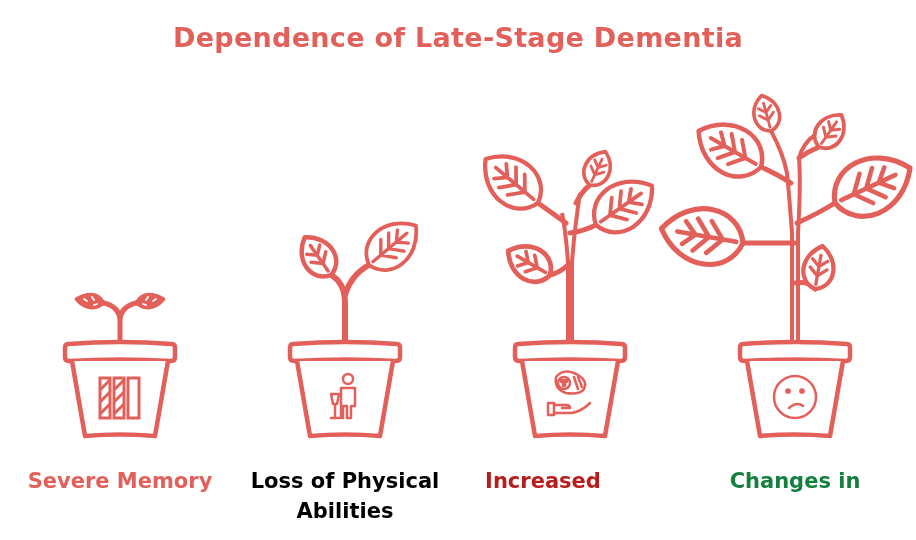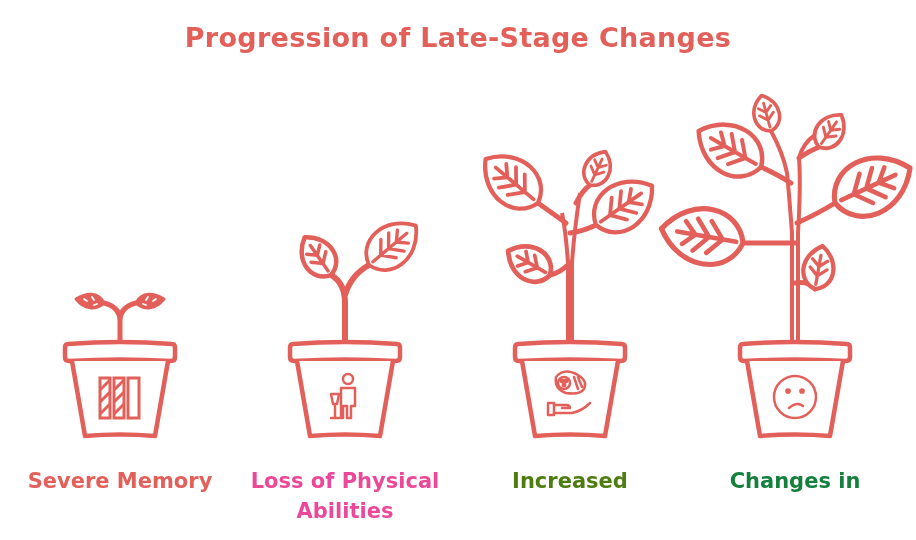--- a/index.html
+++ b/index.html
@@ -8,21 +8,21 @@
   .title { position: absolute; left: 0; top: 22px; width: 916px; text-align: center;
            font-size: 27px; font-weight: bold; letter-spacing: 0.3px; }
   .art { position: absolute; left: 0; top: 0; width: 916px; height: 540px; }
   .label { position: absolute; top: 466px; width: 210px; text-align: center;
            font-size: 21px; line-height: 30px; font-family: "DejaVu Sans", sans-serif; font-weight: bold; }
   .label span { display: block; }
 </style>
 </head>
 <body>
 
-<div class="title" style="color:#E3605A;">Progression of Late-Stage Changes</div>
+<div class="title" style="color:#E3605A;">Dependence of Late-Stage Dementia</div>
 
 <svg class="art" viewBox="0 0 916 540" xmlns="http://www.w3.org/2000/svg">
   <defs>
 
     <g id="pot">
       <path d="M-52,1 Q0,-3 52,1 Q55,1 55,5 L55,14 Q55,18 51,18 Q0,15 -51,18 Q-55,18 -55,14 L-55,5 Q-55,1 -52,1 Z" fill="#fff" stroke="#E3605A" stroke-width="4.5" stroke-linejoin="round"></path>
       <path d="M-48,18 L-35,93 Q0,90 35,93 L48,18" fill="#fff" stroke="#E3605A" stroke-width="4.5" stroke-linejoin="round"></path>
     </g>
 
     <g id="leafBig">
@@ -105,22 +105,22 @@
       <circle cx="-7" cy="-6" r="1.6" fill="#E3605A"></circle>
       <circle cx="7" cy="-6" r="1.6" fill="#E3605A"></circle>
       <path d="M-6,11 Q2,4 8,9"></path>
     </g>
   </g>
 </svg>
 
 <div class="label" style="left:15px; color:#E3605A;">
   <span>Severe Memory</span>
 </div>
-<div class="label" style="left:240px; color:#ec4899;">
+<div class="label" style="left:240px; color:#000000;">
   <span>Loss of Physical</span>
   <span>Abilities</span>
 </div>
-<div class="label" style="left:465px; color:#4d7c0f;">
+<div class="label" style="left:438px; color:#b91c1c;">
   <span>Increased</span>
 </div>
 <div class="label" style="left:690px; color:#15803d;">
   <span>Changes in</span>
 </div>
 
 </body></html>

